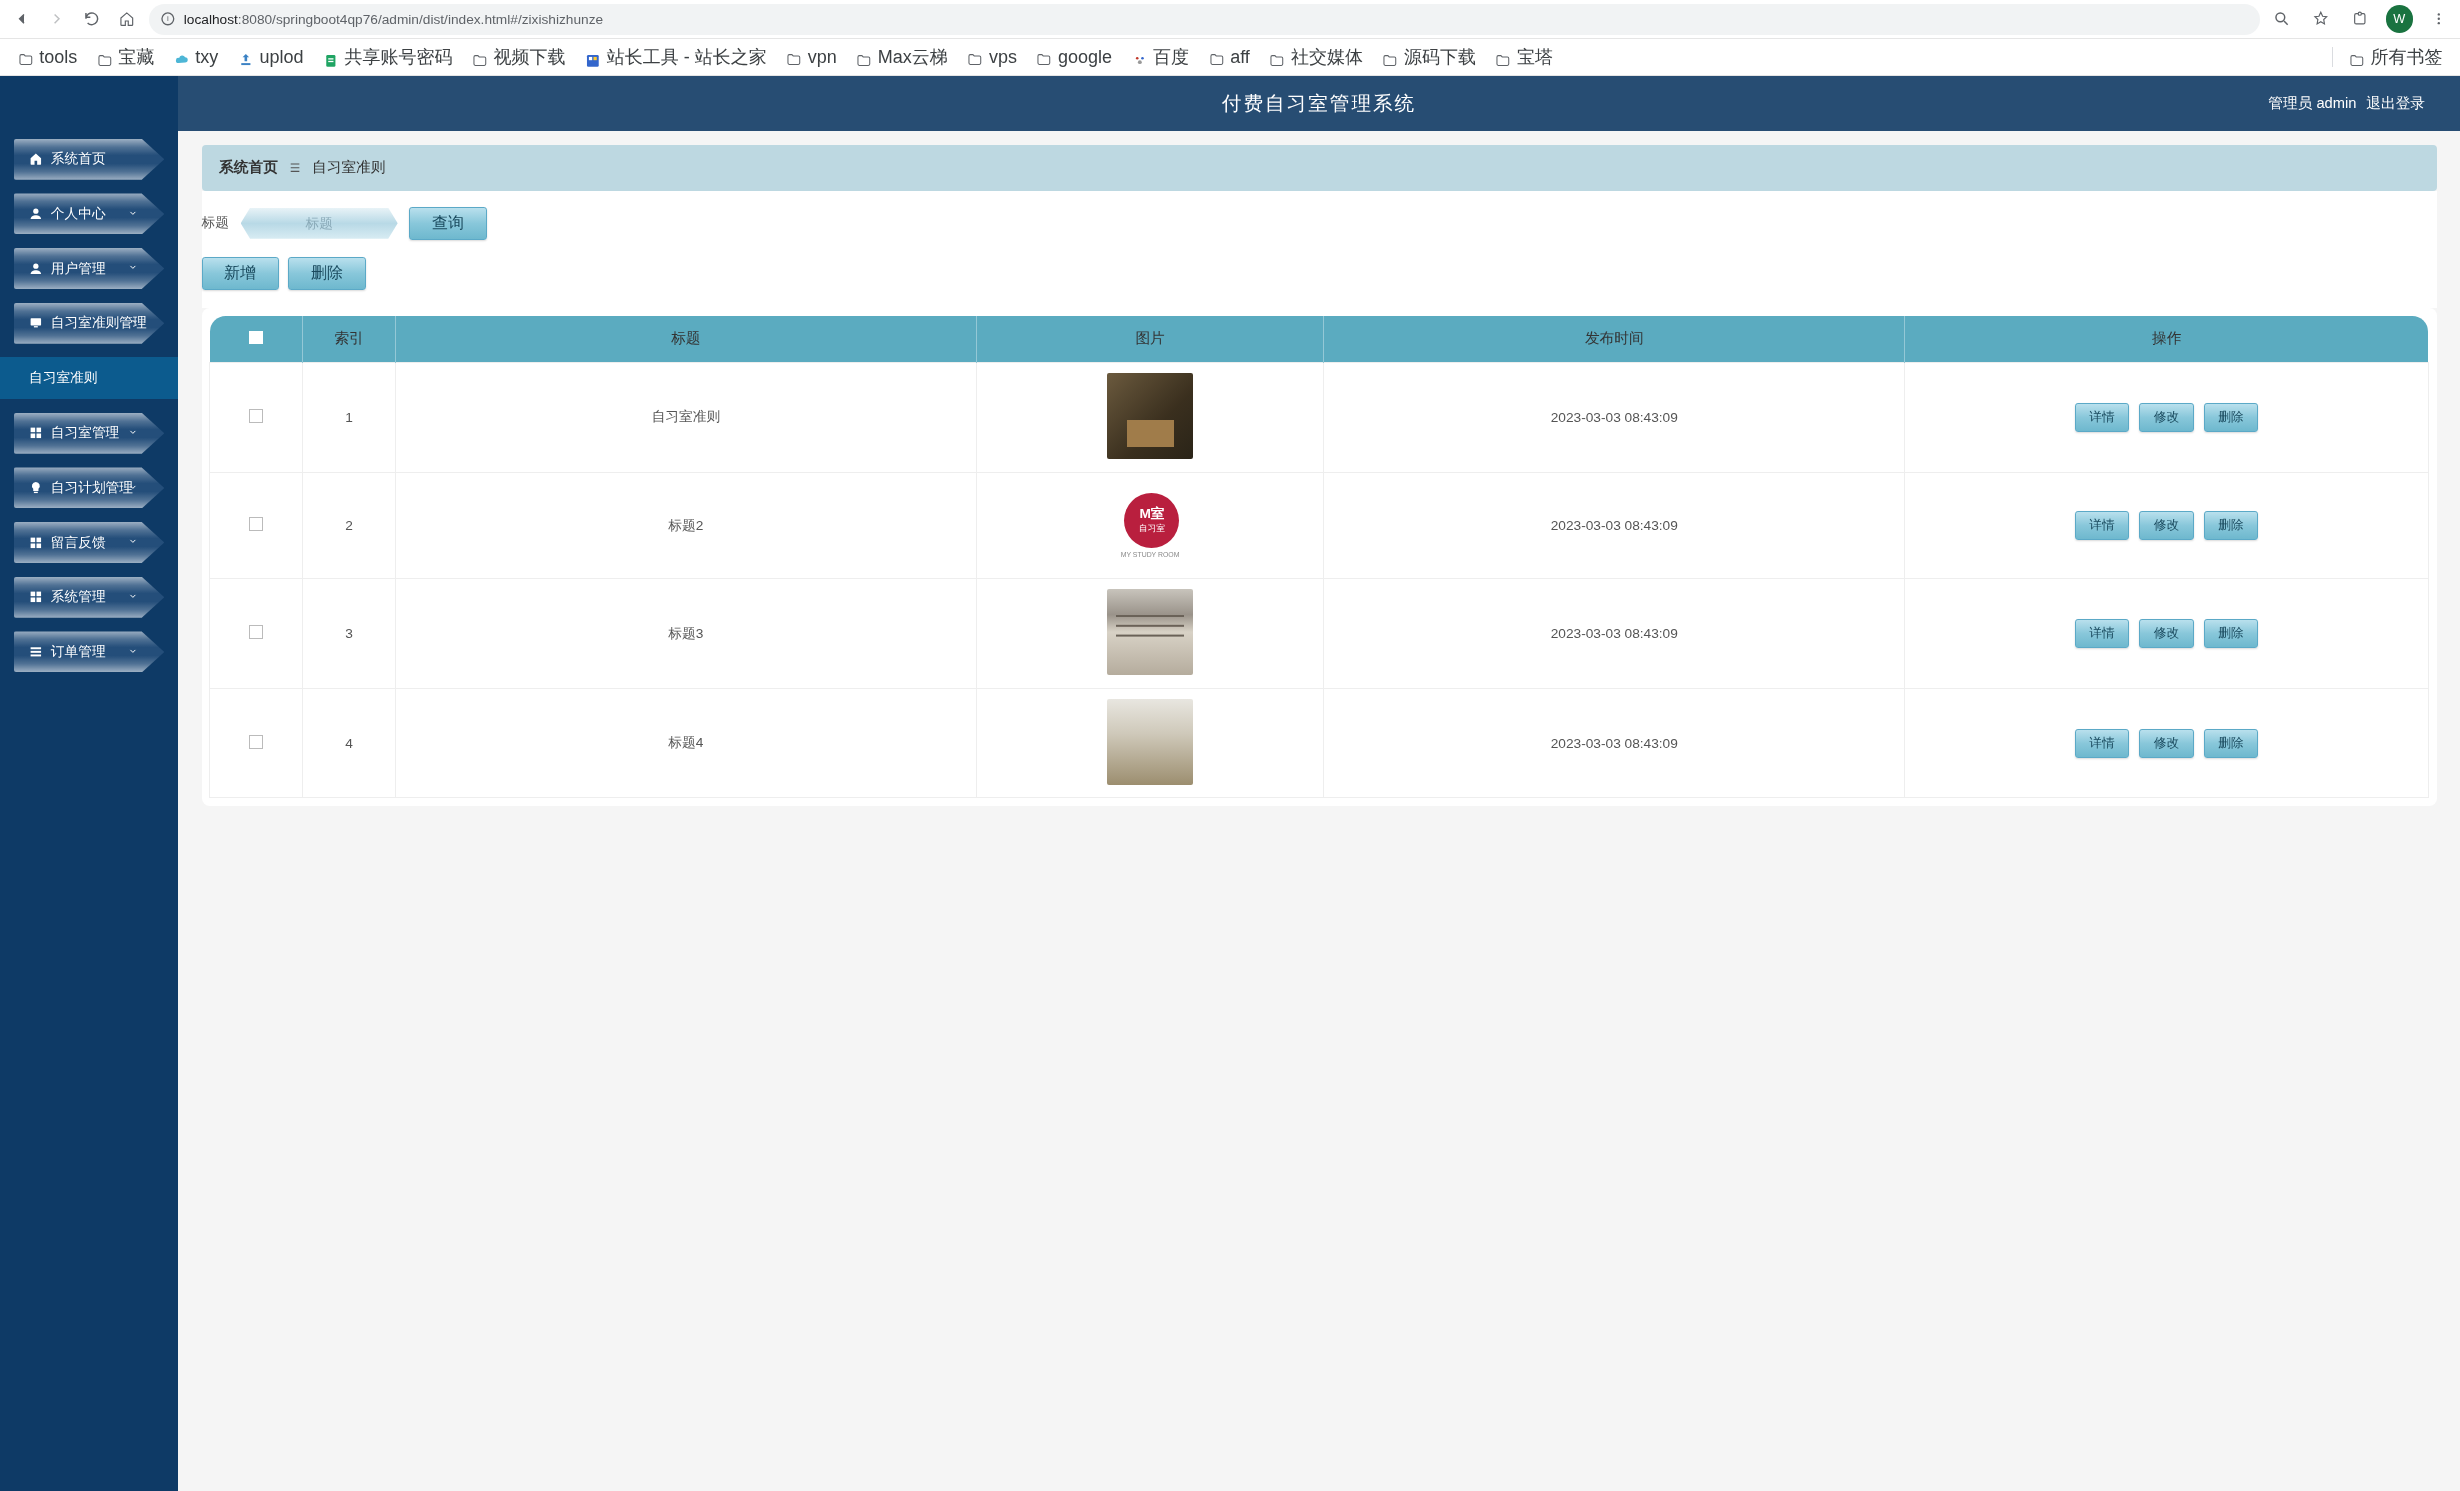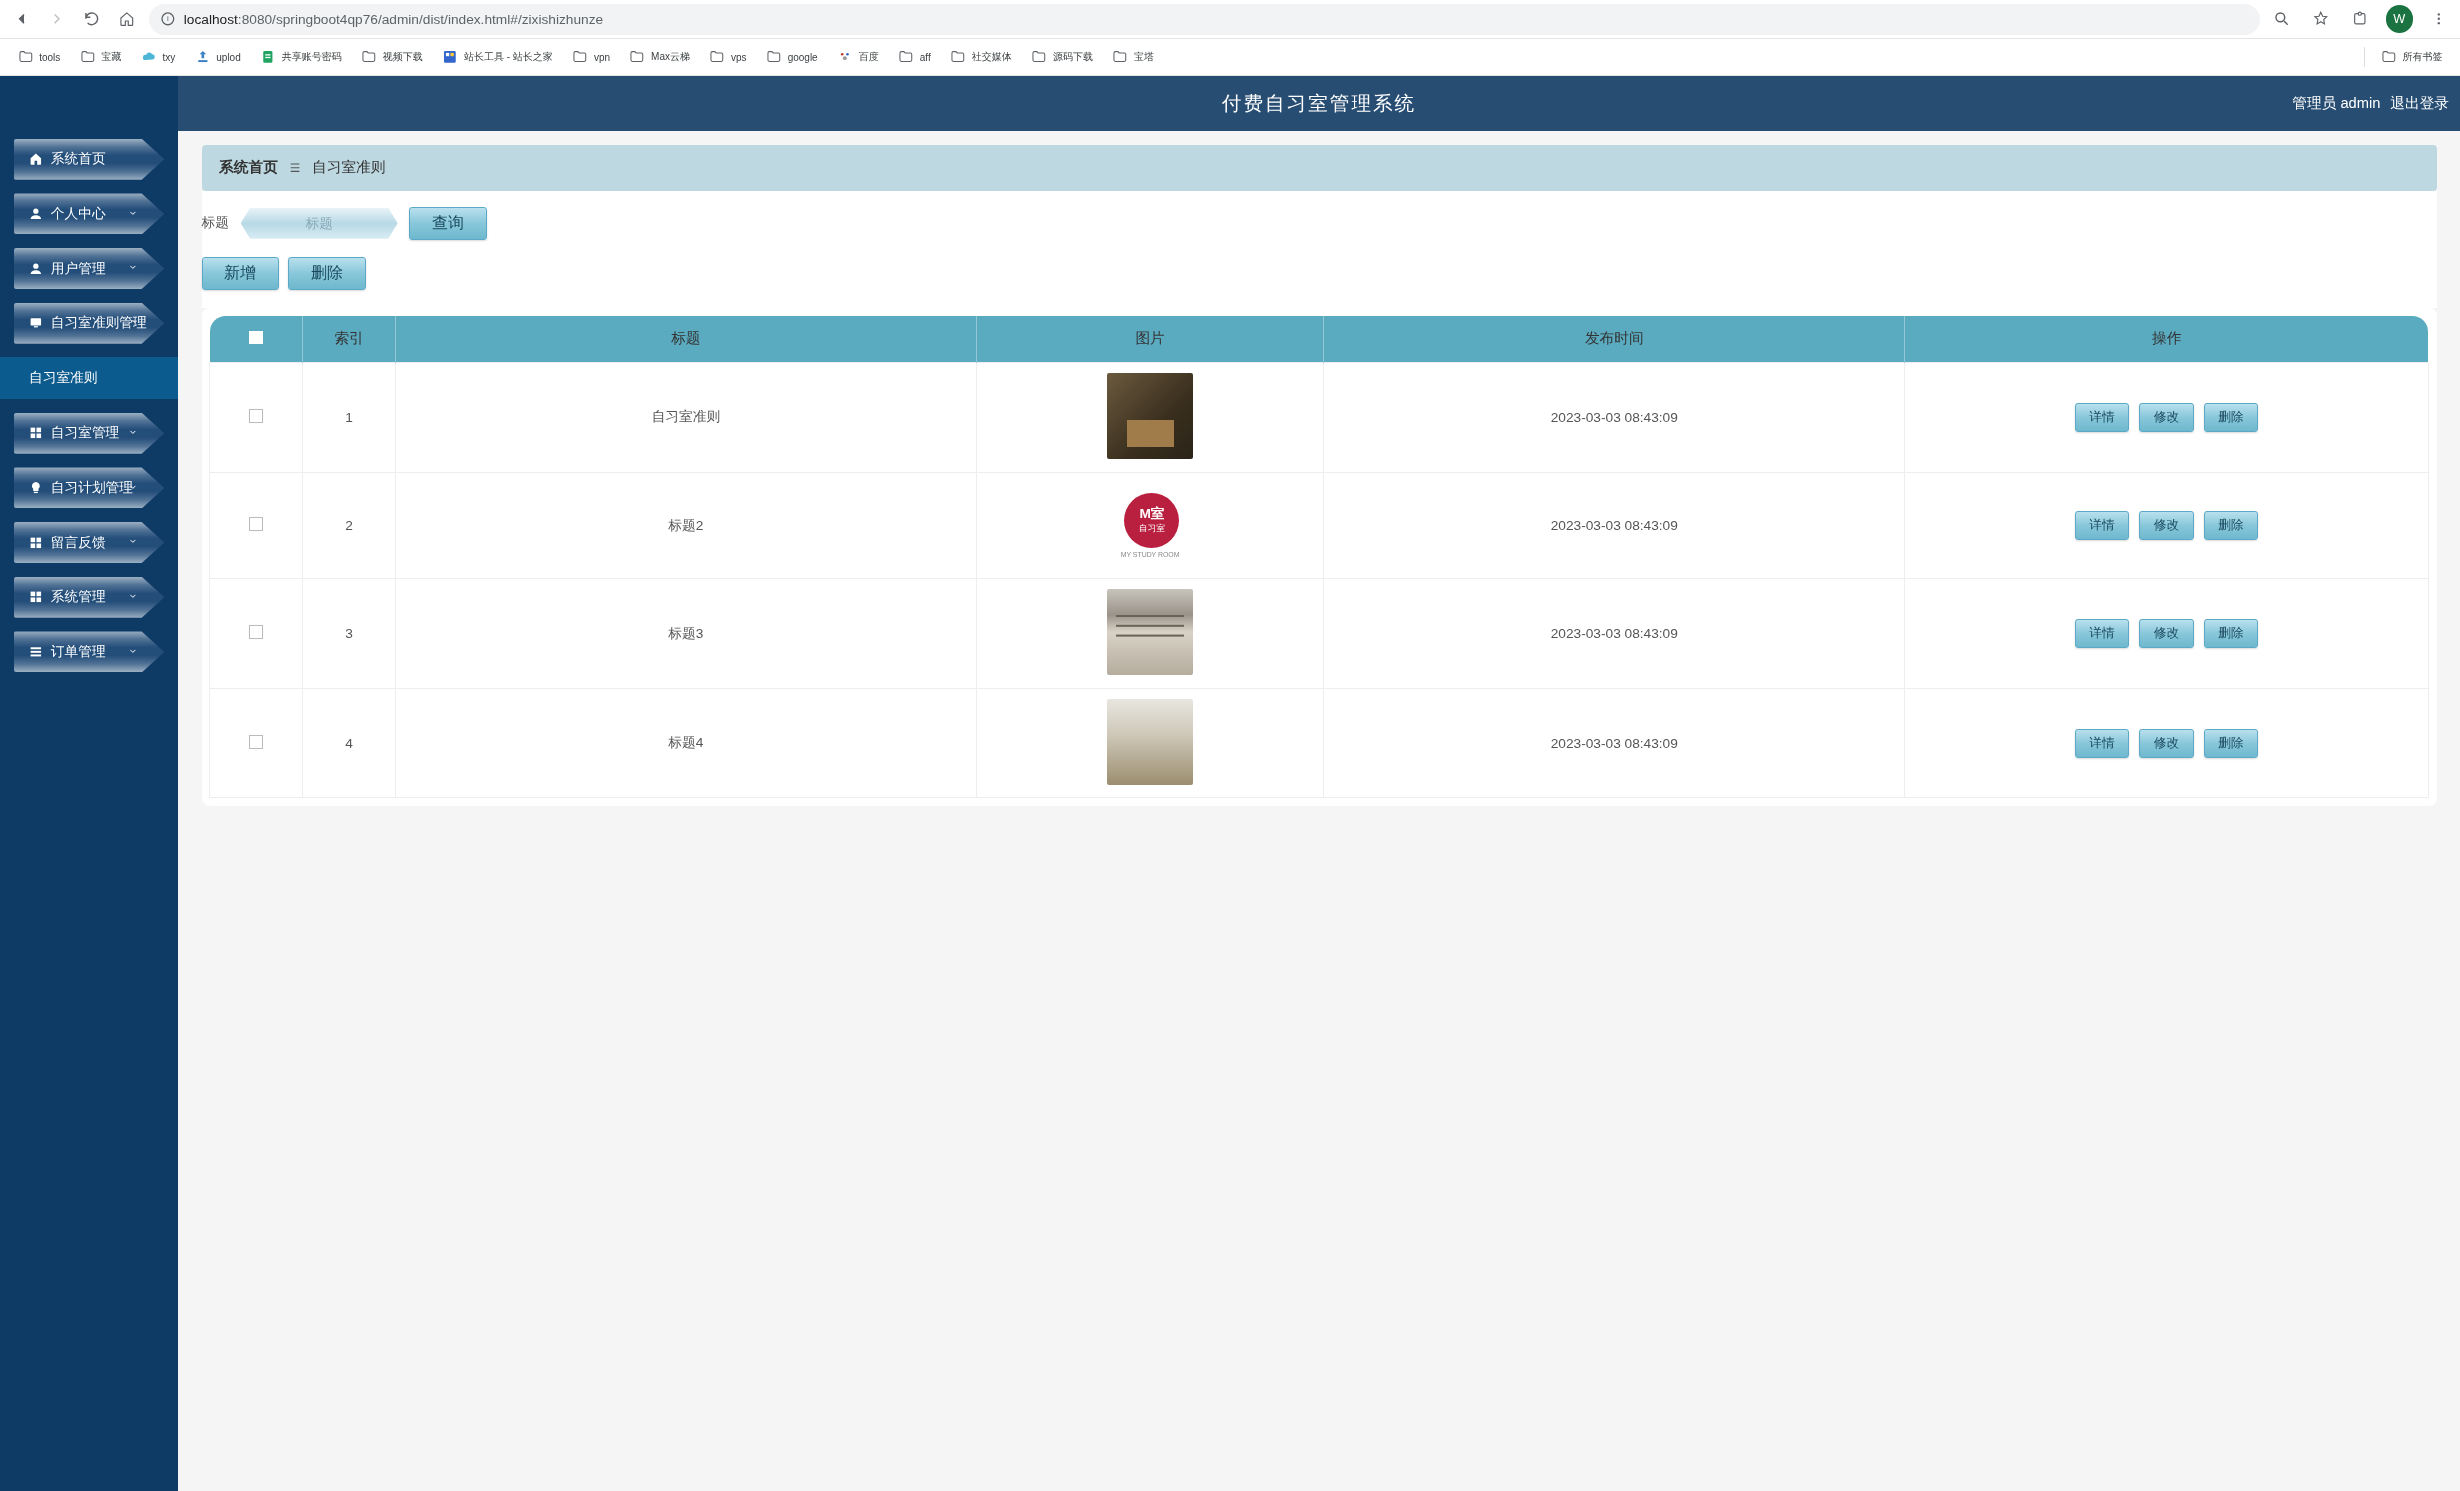--- a/index.html
+++ b/index.html
@@ -10,21 +10,21 @@
     .browser-btn { width: 27.4px; height: 27.4px; display: flex; align-items: center; justify-content: center; border-radius: 50%; color: #5f6368; cursor: pointer; }
     .browser-btn svg { width: 17.6px; height: 17.6px; }
     .url-bar { flex: 1; display: flex; align-items: center; height: 31px; border-radius: 15.7px; background: #f1f3f4; padding: 0 11.8px; gap: 7.8px; color: #5f6368; font-size: 13.7px; }
     .url-text { color: #5f6368; }
     .url-text .dark { color: #202124; }
     .browser-right { display: flex; align-items: center; gap: 11.8px; }
     .avatar-circle { width: 27.4px; height: 27.4px; border-radius: 50%; background: #1a7340; color: #fff; display: flex; align-items: center; justify-content: center; font-size: 12.7px; font-weight: 500; }
 
     
     .bookmarks-bar { display: flex; align-items: center; height: 37px; padding: 0 9.8px; gap: 3.9px; background: #fff; border-bottom: 1px solid #e5e5e5; }
-    .bookmark-item { display: flex; align-items: center; gap: 5.9px; padding: 3.9px 7.8px; border-radius: 3.9px; font-size: 10px; color: #3c4043; cursor: pointer; white-space: nowrap; }
+    .bookmark-item { display: flex; align-items: flex-end; gap: 5.9px; padding: 3.9px 7.8px; border-radius: 3.9px; font-size: 18px; color: #3c4043; cursor: pointer; white-space: nowrap; }
     .bookmark-icon { width: 15.7px; height: 15.7px; display: inline-flex; align-items: center; justify-content: center; }
     .folder-icon { color: #5f6368; }
     .bookmarks-spacer { flex: 1; }
     .bookmarks-divider { width: 1px; height: 19.6px; background: #dadce0; margin: 0 3.9px; }
 
     
     .app { display: flex; height: calc(100vh - 76px); min-height: 755px; }
 
     
     .sidebar { width: 178px; background: #0e3a66; overflow-y: auto; padding-top: 49px; }
@@ -34,21 +34,21 @@
       border-radius: 2px;
     }
     .sidebar-item .icon-slot { width: 17.6px; height: 17.6px; margin-right: 5.9px; display: inline-flex; align-items: center; justify-content: center; }
     .sidebar-item .chevron { position: absolute; right: 25.5px; }
     .sidebar-sub { background: #0c5b8e; color: #fff; padding: 11.8px 15.7px 11.8px 29px; font-size: 13.7px; cursor: pointer; }
 
     
     .main { flex: 1; display: flex; flex-direction: column; background: #f5f5f5; min-width: 0; }
     .topbar { height: 55px; background: #274d73; display: flex; align-items: center; justify-content: center; position: relative; color: #fff; }
     .topbar-title { font-size: 19.6px; font-weight: 400; letter-spacing: 2px; }
-    .topbar-right { position: absolute; right: 11px; display: flex; gap: 9.8px; font-size: 14.7px; font-weight: 500; }
+    .topbar-right { position: absolute; right: 35px; display: flex; gap: 9.8px; font-size: 14.7px; font-weight: 500; }
     .topbar-right span { cursor: pointer; }
 
     .content { padding: 13.7px 23.5px; overflow-y: auto; flex: 1; }
 
     .breadcrumb { background: #bdd8e1; border-radius: 3.9px; padding: 13.7px 17.6px; display: flex; align-items: center; gap: 11.8px; font-size: 14.7px; color: #333; }
     .breadcrumb-home { font-weight: 700; }
     .breadcrumb-sep { color: #555; font-size: 11.8px; }
     .breadcrumb-current { color: #333; }
 
     .search-zone { background: #fff; padding: 15.7px 0 17.6px; display: flex; align-items: center; gap: 11.8px; }

